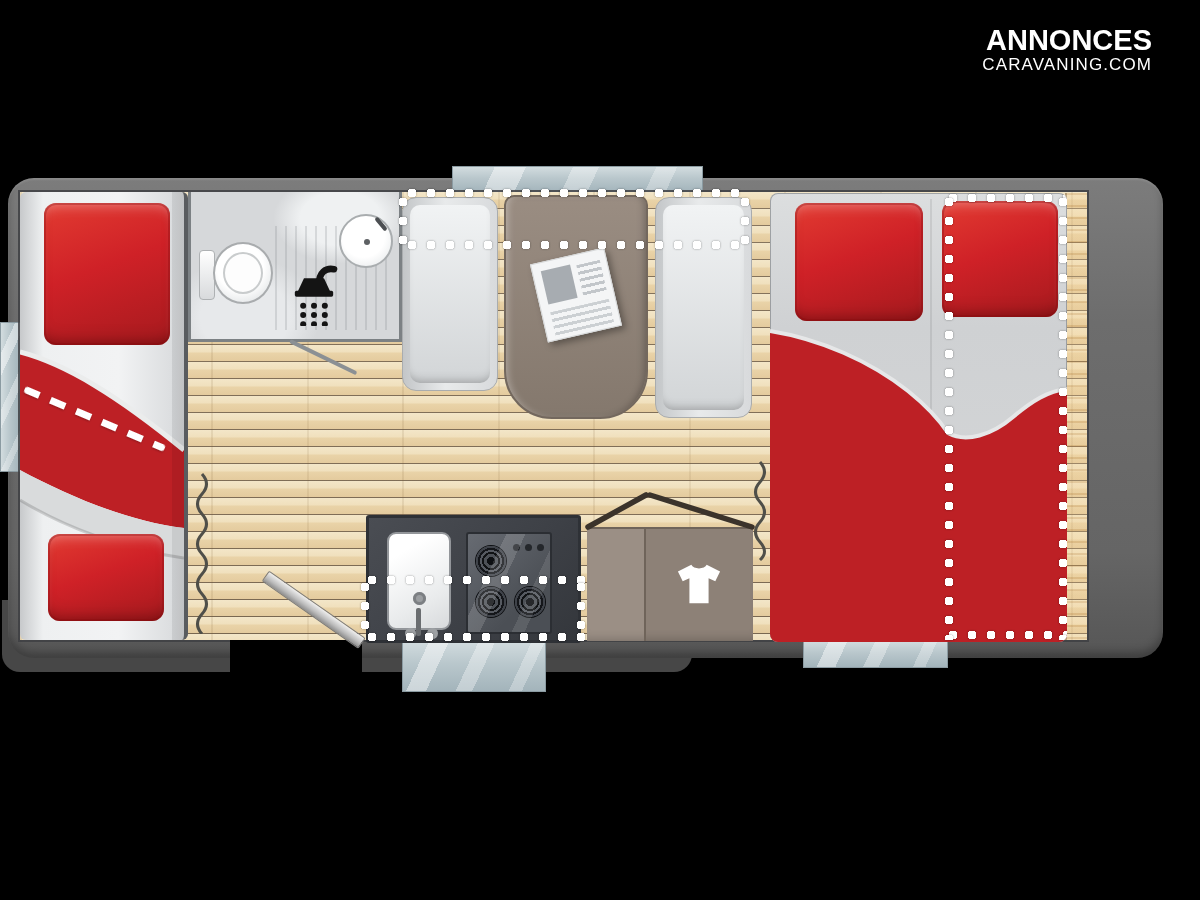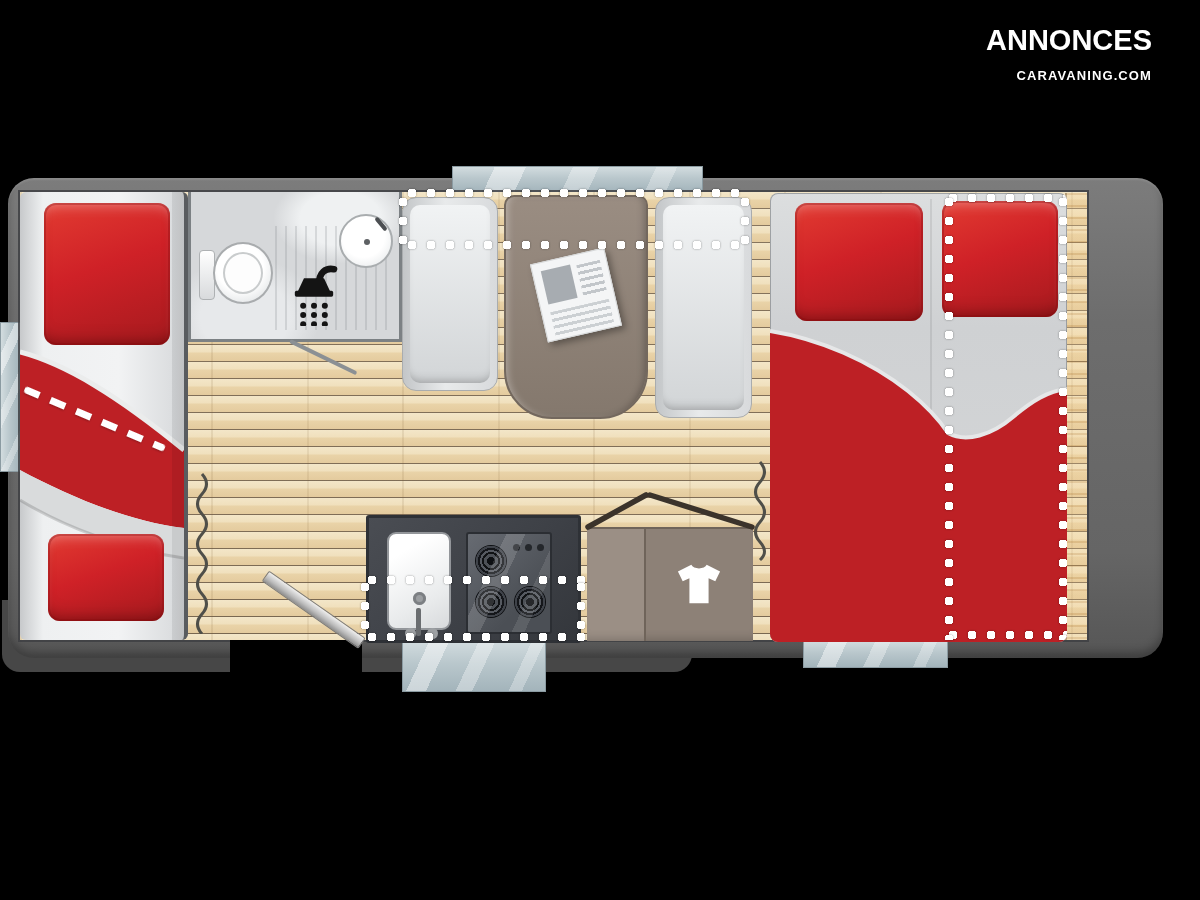--- a/index.html
+++ b/index.html
@@ -3,21 +3,21 @@
 <meta charset="utf-8">
 <style>
   html,body{margin:0;padding:0;background:#000;}
   #stage{position:relative;width:1200px;height:900px;background:#000;overflow:hidden;
          font-family:"Liberation Sans",sans-serif;}
   #stage *{box-sizing:border-box;}
 
   
   .brand{position:absolute;top:26px;right:48px;text-align:right;color:#fff;line-height:1;}
   .brand .l1{font-size:29px;font-weight:900;letter-spacing:0px;}
-  .brand .l2{font-size:13px;font-weight:700;letter-spacing:1.1px;margin-top:14px;}
+  .brand .l2{font-size:17px;font-weight:400;letter-spacing:1.1px;margin-top:1px;}
 
   
   .shell-shadow{position:absolute;left:2px;top:600px;width:690px;height:72px;background:#474747;
                 border-radius:0 0 18px 18px;}
   .shell{position:absolute;left:8px;top:178px;width:1155px;height:480px;border-radius:26px;
          background:linear-gradient(180deg,#7c7c7c 0%,#6d6d6d 30%,#656565 78%,#565656 100%);
          box-shadow:inset 0 2px 2px rgba(255,255,255,.12), inset 0 -6px 8px rgba(0,0,0,.28);}
 
   
   .glass{position:absolute;background:linear-gradient(180deg,#d2dcdf 0%,#b9c7cc 45%,#a3b4bb 100%);

